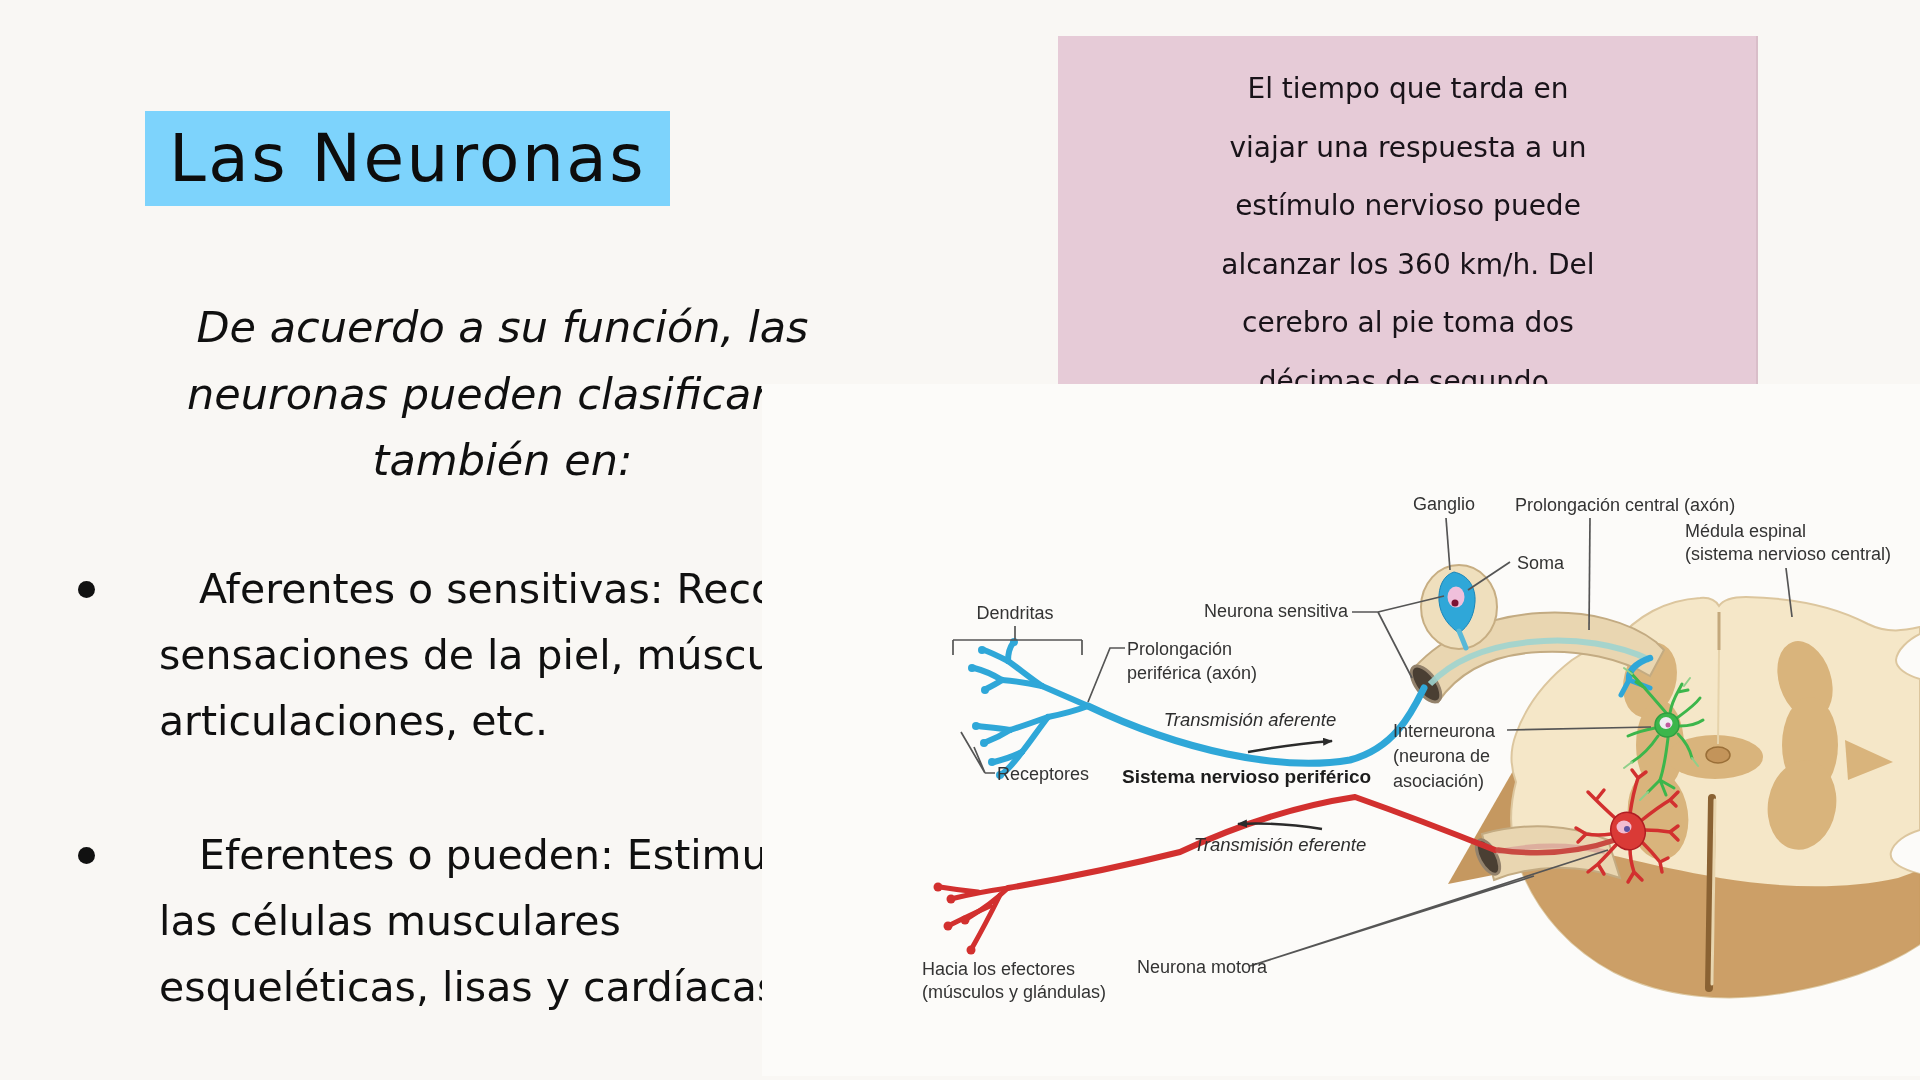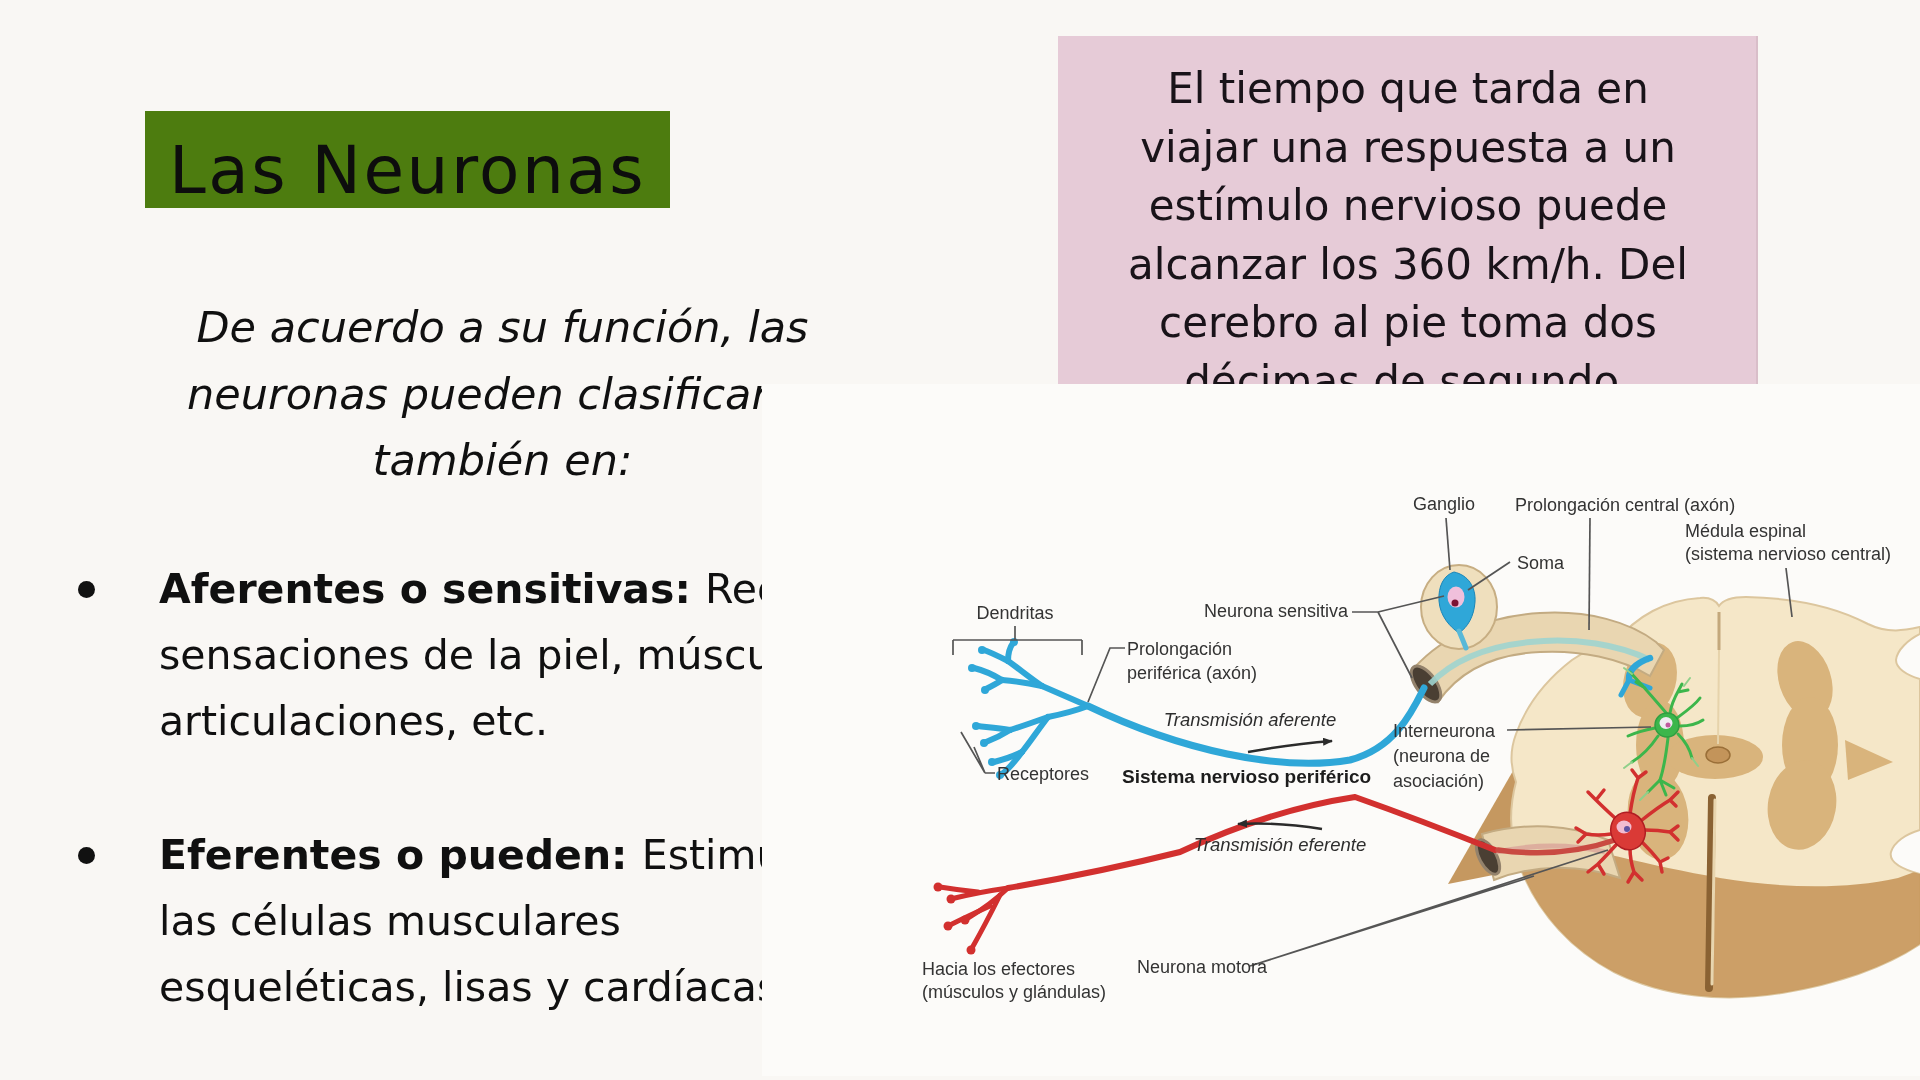--- a/index.html
+++ b/index.html
@@ -6,47 +6,47 @@
   .slide{
     position:relative;width:1920px;height:1080px;overflow:hidden;
     background:#f9f7f4;
     font-family:"DejaVu Sans","Liberation Sans",sans-serif;
     color:#121212;
   }
   .pre{white-space:pre-line;}
   
   .title{
     position:absolute;left:145px;top:111px;
-    display:inline-block;height:73px;line-height:95px;
-    padding:12px 24px;font-size:66px;letter-spacing:2.5px;
-    background:#4d7c0f;color:#0d0d0d;font-weight:500;
+    display:inline-block;height:95px;line-height:95px;
+    padding:0 24px;font-size:66px;letter-spacing:2.5px;
+    background:#7dd3fc;color:#0d0d0d;font-weight:500;
   }
   
   .intro{
     position:absolute;left:65px;top:294px;width:875px;
     font-size:43px;line-height:66.5px;text-align:center;color:#101010;font-style:italic;
   }
   
   .bullets{
     position:absolute;left:60px;top:556px;width:930px;
     margin:0;padding:0;list-style:none;
   }
   .bullets li{display:flex;align-items:flex-start;}
   .bullets li + li{margin-top:68px;}
   .dot{
     flex:0 0 auto;width:17px;height:17px;border-radius:50%;
     background:#111;margin:25px 64px 0 18px;
   }
   .btxt{font-size:41px;line-height:66px;color:#101010;}
-  .btxt b{font-weight:700;}
+  .btxt b{font-weight:400;margin-left:40px;}
   
   .factbox{
     position:absolute;left:1058px;top:36px;width:700px;height:382px;
     box-sizing:border-box;background:#e6cbd7;color:#191319;
-    font-size:42px;line-height:58.5px;text-align:center;padding-top:24px;
+    font-size:28px;line-height:58.5px;text-align:center;padding-top:24px;
     box-shadow:inset -2px -2px 0 rgba(120,100,110,0.12);
   }
   
   .diagram{position:absolute;left:760px;top:380px;width:1160px;height:700px;}
   .dlabel{font-family:"Liberation Sans","DejaVu Sans",sans-serif;font-size:18px;fill:#333;}
   .dlabel.it{font-style:italic;font-size:18.5px;fill:#2e2e2e;}
   .dlabel.bd{font-weight:bold;font-size:19px;fill:#1c1c1c;}
   .leader{stroke:#555;stroke-width:1.7;fill:none;}
   .arrow{stroke:#2b2b2b;stroke-width:2.4;fill:none;}
 </style>

